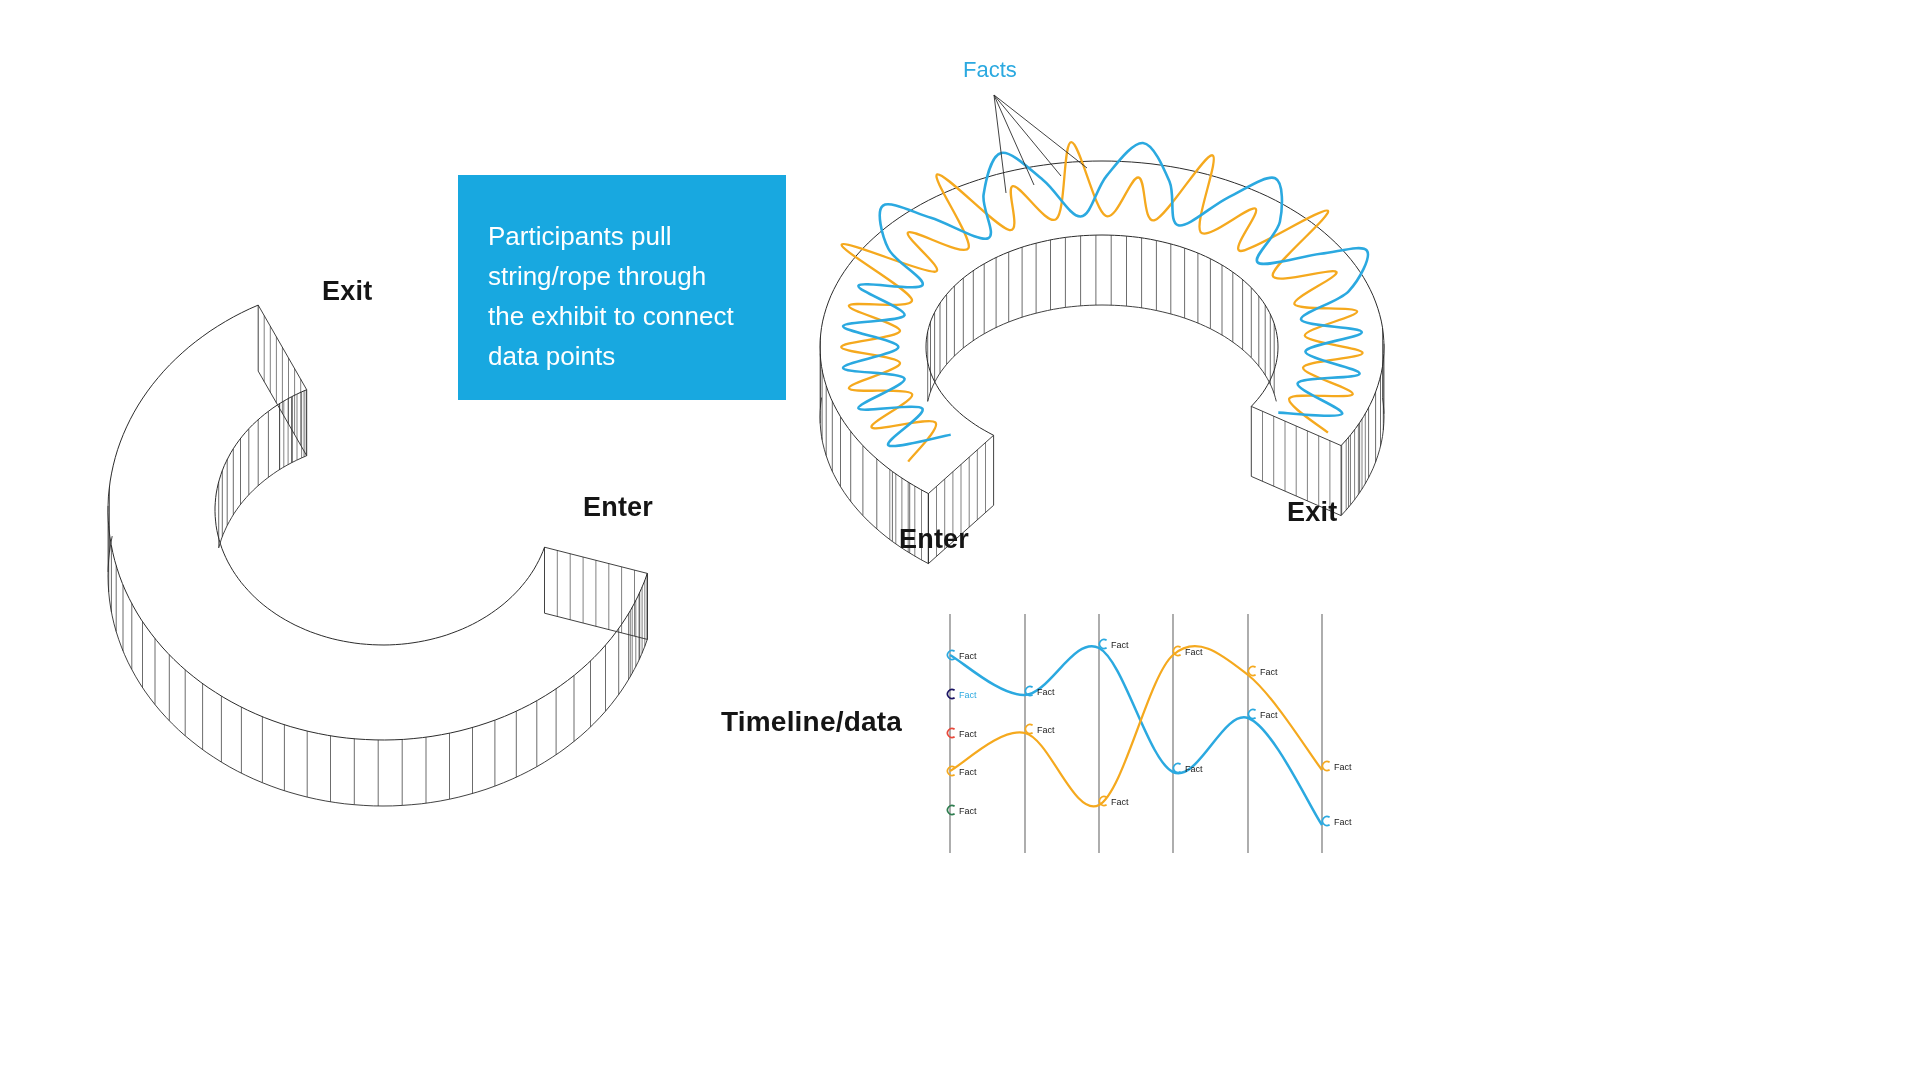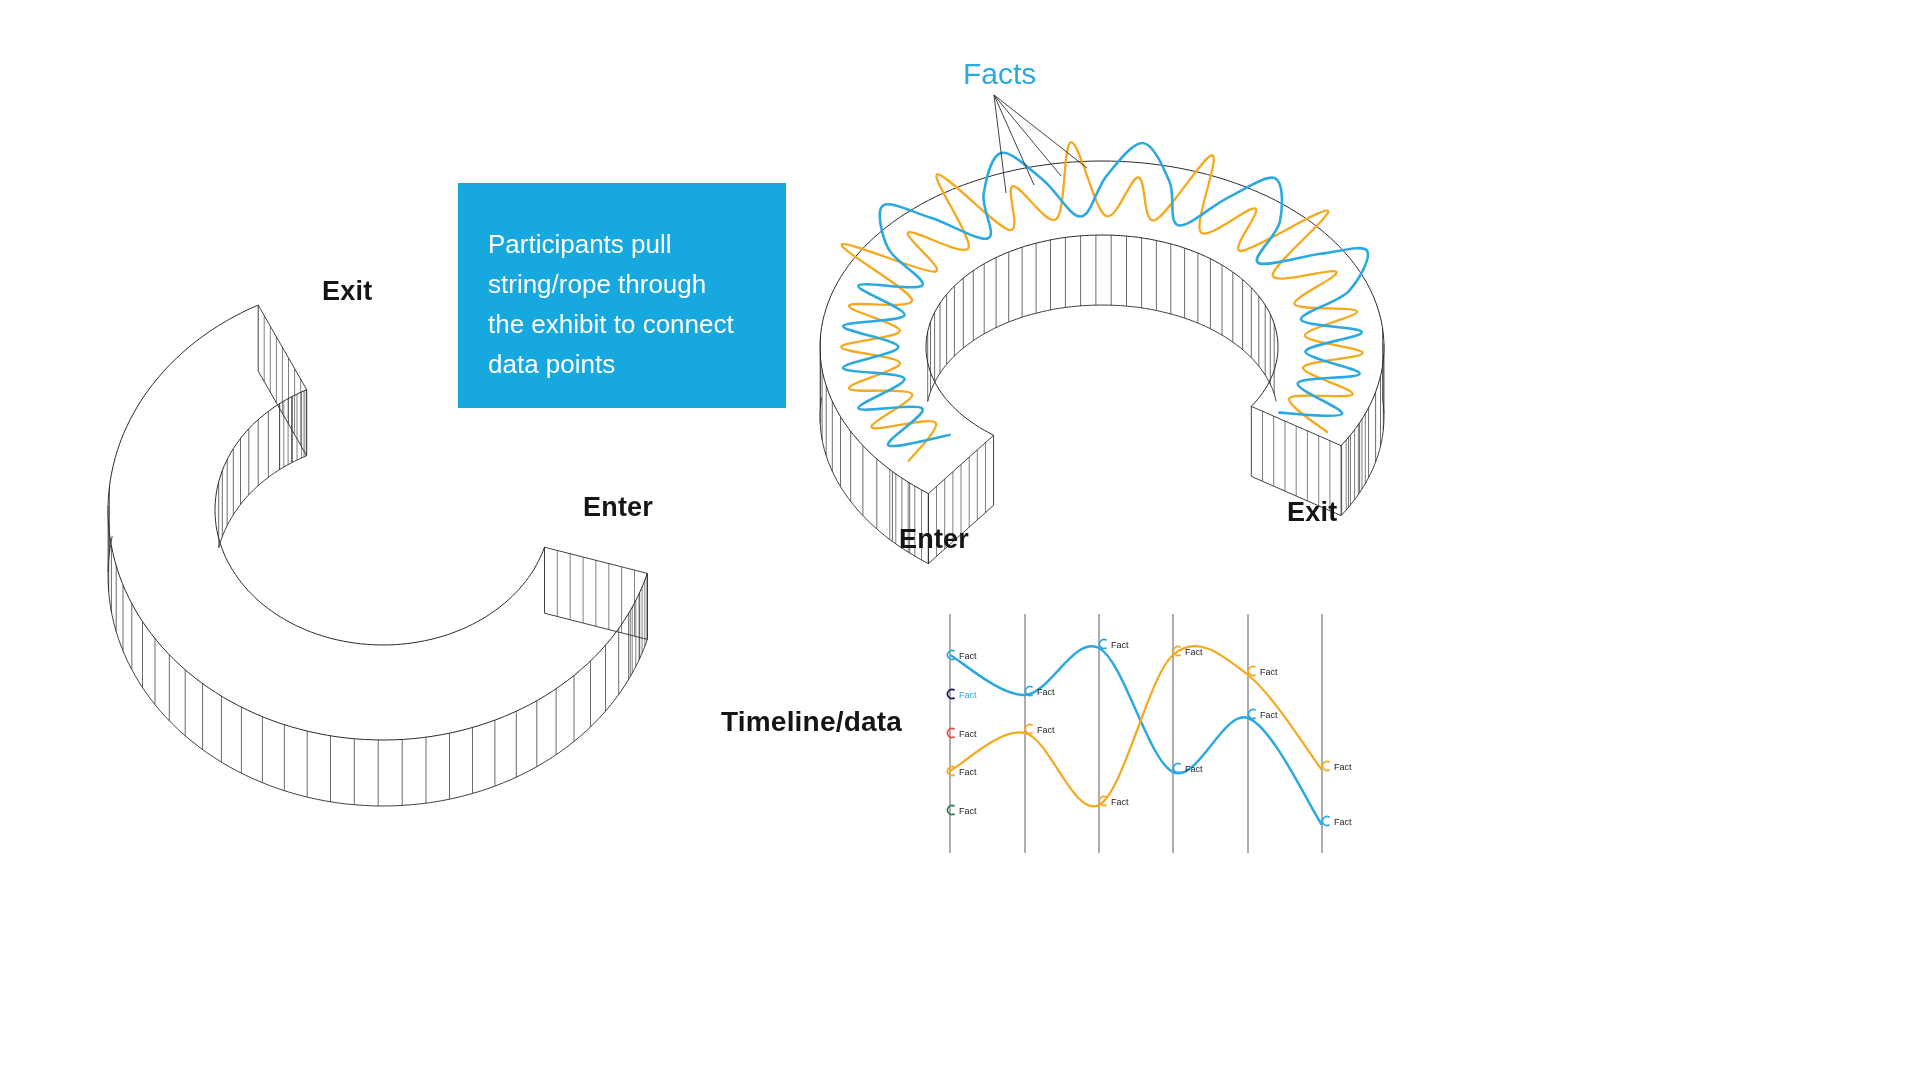--- a/index.html
+++ b/index.html
@@ -4,27 +4,26 @@
 <style>
   *{box-sizing:border-box}
   html,body{margin:0;padding:0}
   body{
     width:1920px;height:1080px;position:relative;overflow:hidden;
     background:#ffffff;color:#151515;
     font-family:"Liberation Sans",sans-serif;
   }
   #scene{position:absolute;left:0;top:0}
   .ring-label{position:absolute;font-size:27px;font-weight:700;letter-spacing:.2px;color:#151515}
-  #facts-label{position:absolute;font-size:30px;font-weight:500}
+  #facts-label{position:absolute;font-size:22px;font-weight:500}
   #timeline-title{font-size:28px}
   #info-box{
     position:absolute;white-space:pre-line;
     font-size:26px;font-weight:400;line-height:40px;
     padding:41px 30px;
-    margin-top:8px;
   }
 </style>
 </head>
 <body>
 
 <svg id="scene" width="1920" height="1080" viewBox="0 0 1920 1080">
   <g id="left-ring">
       <path d="M647.3,573.4L644.6,581.0L641.4,588.6L638.0,596.1L634.3,603.4L630.3,610.7L625.9,617.8L621.3,624.8L616.4,631.6L611.2,638.4L605.7,644.9L600.0,651.3L594.0,657.5L587.7,663.6L581.2,669.4L574.5,675.1L567.5,680.5L560.3,685.8L552.9,690.9L545.3,695.7L537.5,700.3L529.5,704.7L521.3,708.8L513.0,712.7L504.5,716.4L495.8,719.8L487.0,722.9L478.1,725.8L469.1,728.4L460.0,730.8L450.8,732.9L441.5,734.7L432.1,736.3L422.6,737.6L413.2,738.6L403.7,739.4L394.1,739.8L384.6,740.0L375.0,739.9L365.5,739.5L355.9,738.9L346.4,738.0L337.0,736.8L327.6,735.3L318.3,733.5L309.0,731.5L299.9,729.2L290.8,726.7L281.9,723.9L273.0,720.8L264.3,717.5L255.8,713.9L247.4,710.1L239.2,706.0L231.1,701.7L223.2,697.2L215.6,692.4L208.1,687.5L200.8,682.3L193.8,676.9L186.9,671.3L180.4,665.5L174.0,659.5L167.9,653.3L162.1,647.0L156.6,640.5L151.3,633.8L146.3,627.0L141.5,620.1L137.1,613.0L133.0,605.8L129.2,598.5L125.6,591.0L122.4,583.5L119.5,575.9L117.0,568.2L114.7,560.4L112.8,552.6L111.2,544.7L109.9,536.8L108.9,528.9L108.3,520.9L108.0,512.9L108.1,504.9L108.4,496.9L109.2,488.9L110.2,481.0L111.6,473.1L113.3,465.2L115.3,457.4L117.6,449.7L120.3,442.0L123.3,434.4L126.6,426.9L130.2,419.5L134.1,412.2L138.3,405.0L142.8,398.0L147.6,391.1L152.7,384.3L158.1,377.7L163.7,371.2L169.6,364.9L175.8,358.8L182.2,352.9L188.8,347.1L195.7,341.6L202.8,336.3L210.1,331.1L217.7,326.2L225.4,321.5L233.3,317.0L241.4,312.8L249.7,308.8L258.2,305.1" fill="none" stroke="#2c2c2c" stroke-width="1"></path>
       <path d="M544.5,547.2L542.8,551.7L540.9,556.1L538.8,560.5L536.5,564.8L534.1,569.1L531.4,573.3L528.6,577.4L525.6,581.4L522.4,585.3L519.1,589.2L515.6,592.9L511.9,596.6L508.1,600.1L504.1,603.6L500.0,606.9L495.7,610.1L491.3,613.2L486.8,616.2L482.1,619.0L477.4,621.7L472.5,624.3L467.5,626.7L462.4,629.0L457.2,631.1L451.9,633.1L446.6,635.0L441.1,636.7L435.6,638.2L430.0,639.6L424.4,640.8L418.7,641.9L413.0,642.8L407.2,643.6L401.4,644.2L395.6,644.6L389.8,644.9L384.0,645.0L378.1,644.9L372.3,644.7L366.5,644.3L360.7,643.8L354.9,643.1L349.2,642.2L343.5,641.2L337.8,640.0L332.2,638.7L326.7,637.2L321.2,635.5L315.8,633.7L310.5,631.8L305.3,629.7L300.2,627.4L295.1,625.1L290.2,622.5L285.4,619.9L280.7,617.1L276.1,614.2L271.7,611.1L267.4,608.0L263.2,604.7L259.2,601.3L255.3,597.8L251.6,594.1L248.1,590.4L244.7,586.6L241.4,582.7L238.4,578.7L235.5,574.6L232.8,570.5L230.3,566.2L227.9,561.9L225.8,557.6L223.8,553.1L222.0,548.7L220.5,544.2L219.1,539.6L217.9,535.0L216.9,530.4L216.1,525.7L215.6,521.1L215.2,516.4L215.0,511.7L215.0,507.0L215.3,502.3L215.7,497.6L216.3,493.0L217.2,488.3L218.2,483.7L219.5,479.1L220.9,474.6L222.5,470.1L224.3,465.6L226.4,461.2L228.6,456.9L230.9,452.6L233.5,448.4L236.3,444.2L239.2,440.2L242.3,436.2L245.6,432.3L249.0,428.5L252.6,424.8L256.4,421.3L260.3,417.8L264.4,414.4L268.6,411.2L272.9,408.0L277.4,405.0L282.0,402.1L286.7,399.4L291.6,396.7L296.5,394.3L301.6,391.9L306.7,389.7" fill="none" stroke="#2c2c2c" stroke-width="1"></path>
       <path d="M647.3,639.4L644.5,647.1L641.4,654.7L638.0,662.2L634.2,669.5L630.2,676.8L625.8,684.0L621.2,691.0L616.2,697.9L611.0,704.6L605.5,711.2L599.7,717.6L593.7,723.8L587.4,729.9L580.8,735.8L574.0,741.4L567.0,746.9L559.8,752.2L552.3,757.2L544.6,762.1L536.8,766.7L528.7,771.1L520.5,775.2L512.1,779.1L503.6,782.7L494.9,786.1L486.0,789.3L477.1,792.1L468.0,794.7L458.8,797.1L449.5,799.2L440.2,801.0L430.8,802.5L421.3,803.8L411.7,804.7L402.2,805.4L392.6,805.9L383.0,806.0L373.4,805.9L363.8,805.4L354.3,804.7L344.7,803.8L335.2,802.5L325.8,801.0L316.5,799.2L307.2,797.1L298.0,794.7L288.9,792.1L280.0,789.3L271.1,786.1L262.4,782.7L253.9,779.1L245.5,775.2L237.3,771.1L229.2,766.7L221.4,762.1L213.7,757.2L206.2,752.2L199.0,746.9L192.0,741.4L185.2,735.8L178.6,729.9L172.3,723.8L166.3,717.6L160.5,711.2L155.0,704.6L149.8,697.9L144.8,691.0L140.2,684.0L135.8,676.8L131.8,669.5L128.0,662.2L124.6,654.7L121.5,647.1L118.7,639.4L116.2,631.6L114.0,623.8L112.2,615.9L110.7,608.0L109.5,600.0L108.7,592.0L108.2,584.0L108.0,576.0L108.2,568.0L108.7,560.0L109.5,552.0L110.7,544.0L112.2,536.1" fill="none" stroke="#2c2c2c" stroke-width="0.9"></path>

